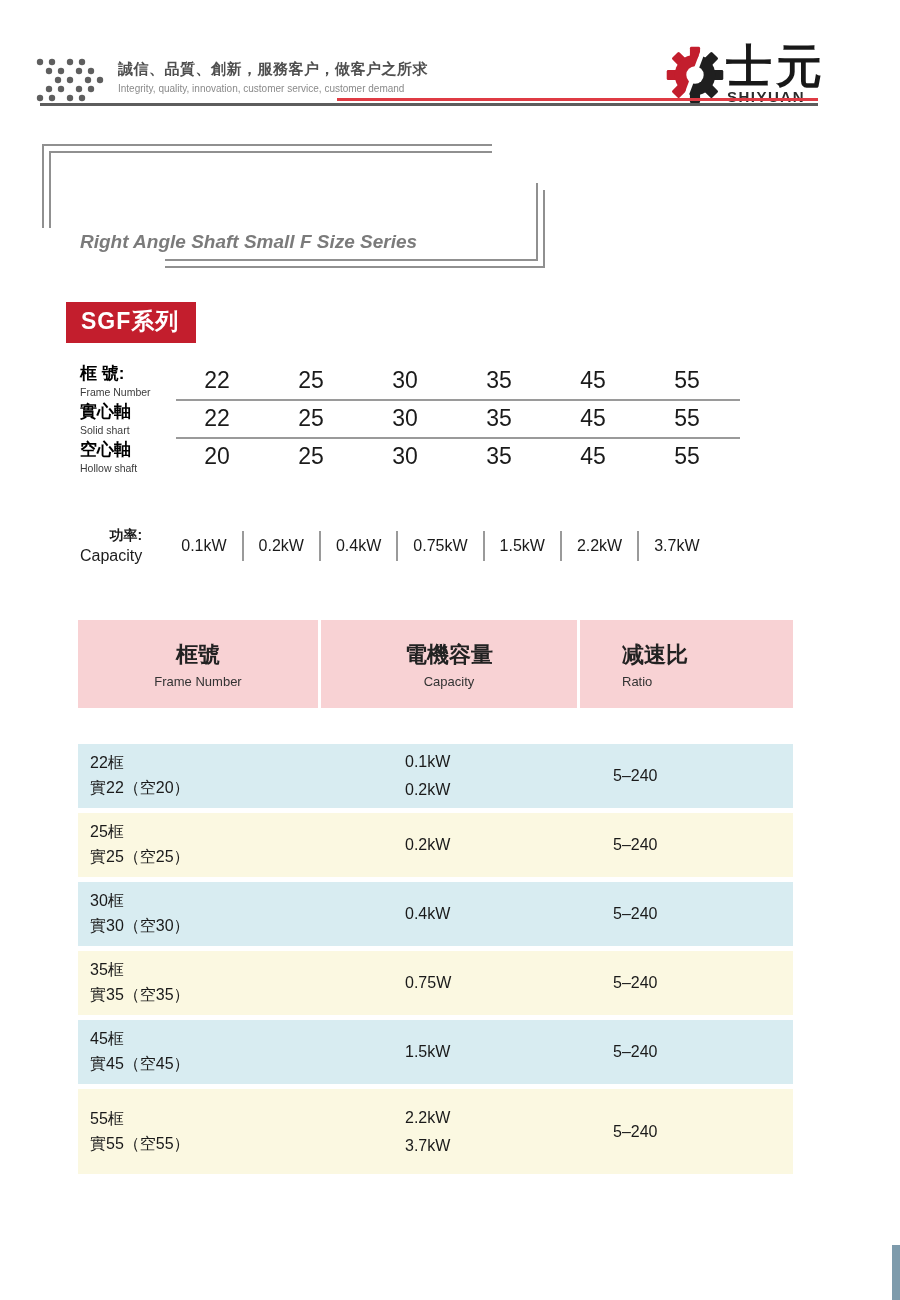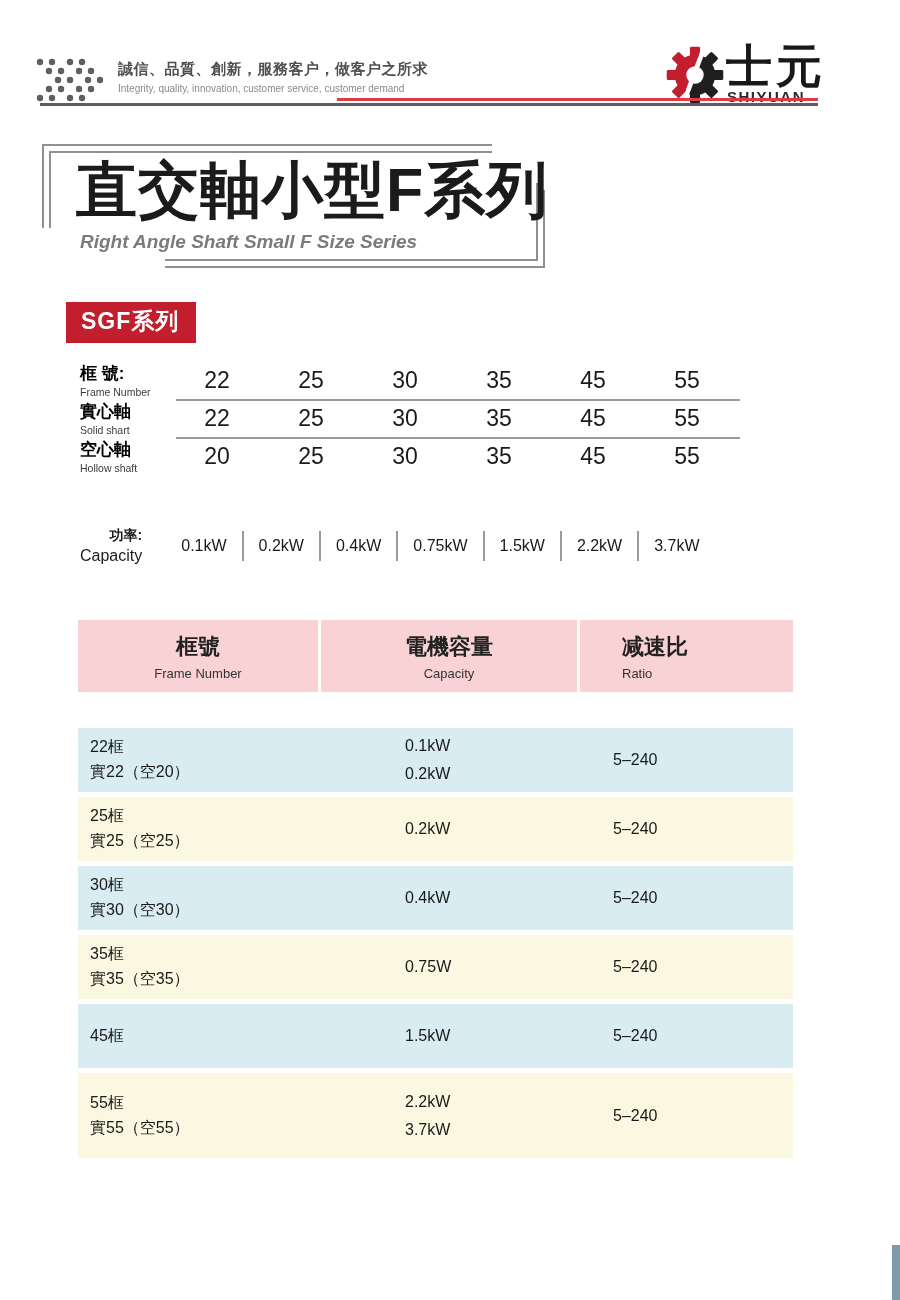--- a/index.html
+++ b/index.html
@@ -44,21 +44,21 @@
   .cap{position:absolute;left:80px;top:527px;display:flex;align-items:center;}
   .cap-label .zh{font-size:14px;font-weight:700;text-align:right;}
   .cap-label .en{font-size:16px;margin-top:2px;}
   .cap-values{display:flex;align-items:center;margin-left:24px;}
   .cap-val{font-size:16px;color:#1a1a1a;padding:0 15px;white-space:nowrap;}
   .cap-sep{width:2px;height:30px;background:#9a9a9a;}
 
   
   .tbl{position:absolute;left:78px;top:620px;width:715px;}
   .tbl-header{display:grid;grid-template-columns:240px 256px 213px;column-gap:3px;}
-  .th-cell{background:#f8d2d4;height:72px;display:flex;flex-direction:column;justify-content:center;align-items:center;}
+  .th-cell{background:#f8d2d4;height:88px;display:flex;flex-direction:column;justify-content:center;align-items:center;}
   .th-cell.left{align-items:flex-start;padding-left:42px;box-sizing:border-box;}
   .th-zh{font-size:22px;font-weight:700;color:#222;}
   .th-en{font-size:13px;color:#333;margin-top:4px;}
   .tbl-body{margin-top:36px;}
   .tbl-row{display:grid;grid-template-columns:242px 257px 216px;height:64px;margin-bottom:5px;}
   .tbl-row.tall{height:85px;}
   .row-blue{background:#d8ecf1;}
   .row-cream{background:#fbf8e1;}
   .td{display:flex;flex-direction:column;justify-content:center;box-sizing:border-box;font-size:16px;color:#1a1a1a;}
   .td.frame{padding-left:12px;line-height:1.55;}
@@ -132,21 +132,20 @@
     <div class="logo-en">SHIYUAN</div>
   </div>
 
   <div class="rule-red"></div>
   <div class="rule-gray"></div>
 
   <div class="corner corner-tl-outer"></div>
   <div class="corner corner-tl-inner"></div>
   <div class="corner corner-br-outer"></div>
   <div class="corner corner-br-inner"></div>
-  <div class="page-title">直交軸小型F系列</div>
   <div class="page-subtitle">Right Angle Shaft Small F Size Series</div>
 
   <div class="series-badge">SGF系列</div>
 
   <div class="spec">
     <div class="spec-row">
       <div class="spec-label">
         <div class="zh">框  號:</div>
         <div class="en">Frame Number</div>
       </div>
@@ -274,20 +273,21 @@
           <span>0.75W</span>
         </div>
         <div class="td ratio">
           <span>5–240</span>
         </div>
       </div>
 
       <div class="tbl-row row-blue">
         <div class="td frame">
           <span>45框</span>
+          <span>實45（空45）</span>
         </div>
         <div class="td capacity">
           <span>1.5kW</span>
         </div>
         <div class="td ratio">
           <span>5–240</span>
         </div>
       </div>
 
       <div class="tbl-row row-cream tall">

